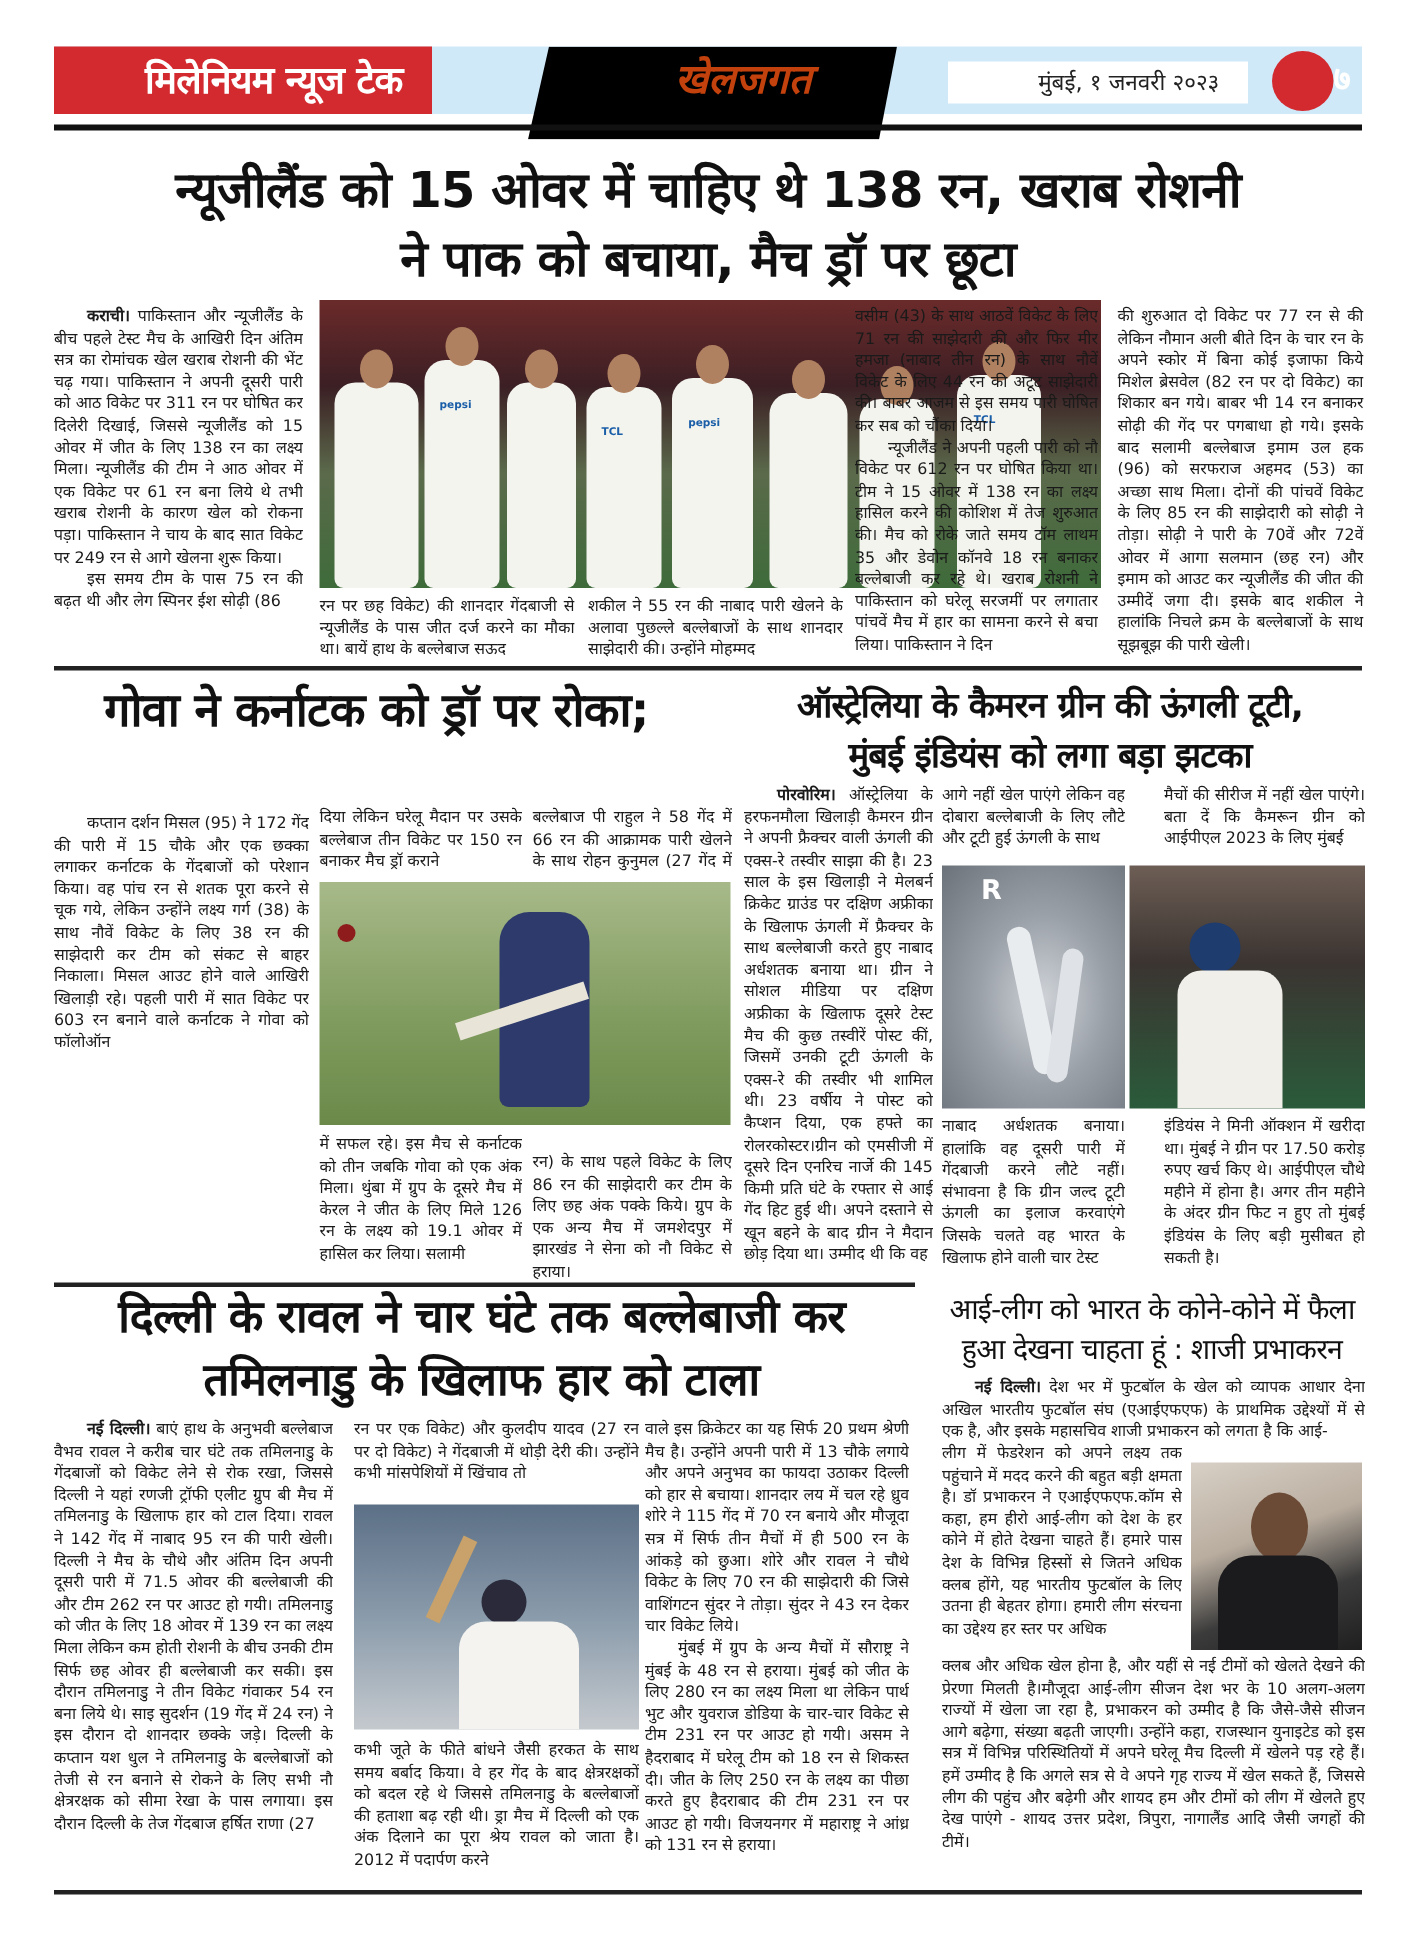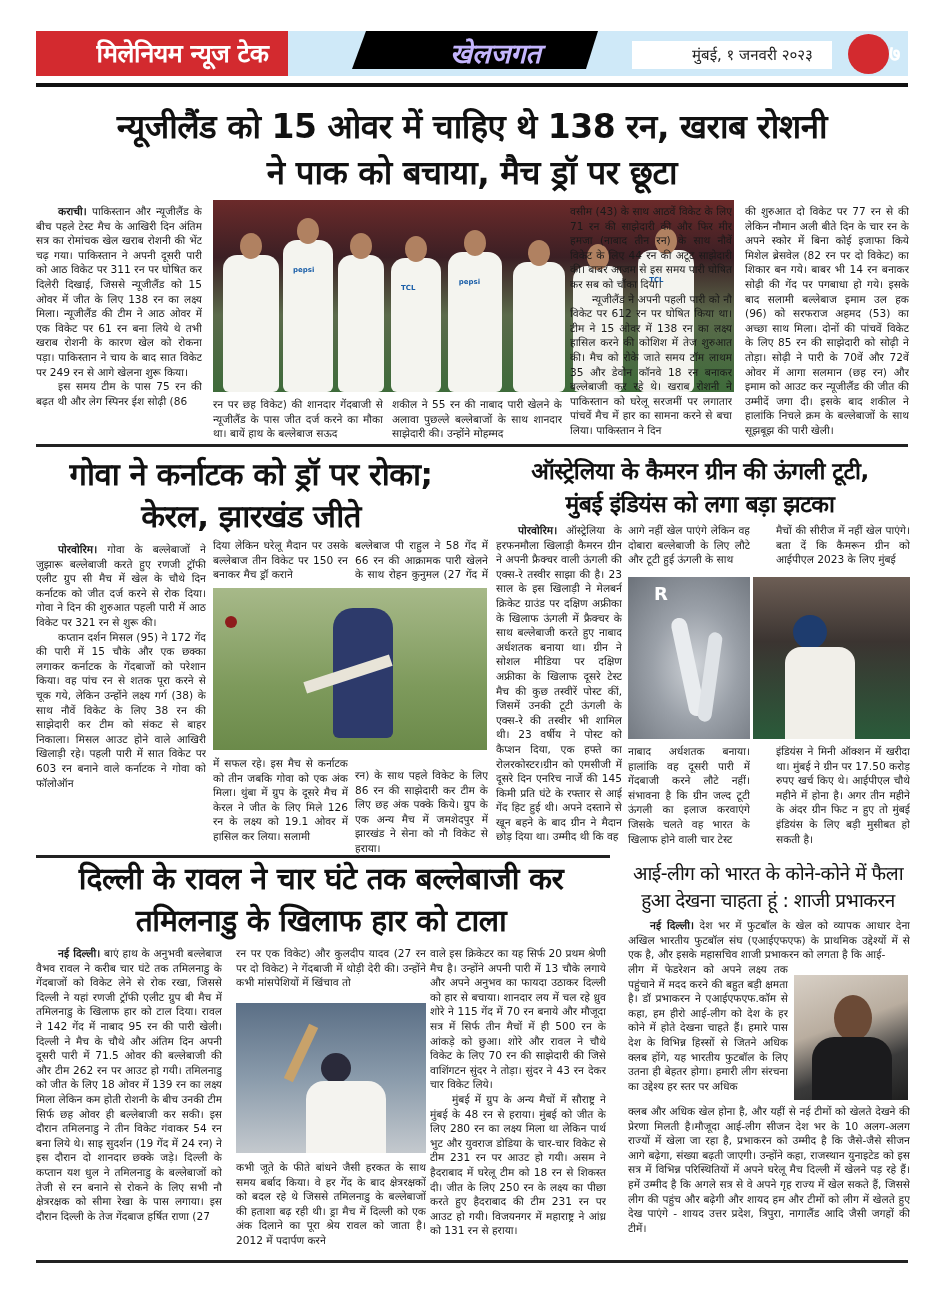--- a/index.html
+++ b/index.html
@@ -8,21 +8,21 @@
 
   .abs { position: absolute; padding-left: 41px; }
   .col { position: absolute; font-size: 10.6px; line-height: 14.6px; text-align: justify; color: #1a1a1a; overflow: hidden; }
   .col p { text-indent: 22px; }
   .col b { font-weight: bold; }
 
   
   .masthead { left: 36px; top: 31px; width: 872px; height: 45px; background: #cfe9f8; }
   .brand { left: 36px; top: 31px; width: 252px; height: 45px; background: #d32a2f; color: #fff;
            font-weight: bold; font-size: 25px; line-height: 45px; text-align: center; letter-spacing: -0.5px; }
-  .section { left: 352px; top: 31px; width: 246px; height: 38px; background: #000; color: #c4b5fd;
+  .section { left: 352px; top: 31px; width: 246px; height: 62px; background: #000; color: #c2410c;
              font-weight: bold; font-size: 27px; line-height: 45px; text-align: center;
              clip-path: polygon(14px 0, 100% 0, calc(100% - 12px) 100%, 0 100%); font-style: italic; }
   .datebox { left: 632px; top: 41px; width: 200px; height: 28px; background: #fff; font-size: 15px;
              line-height: 28px; text-align: center; color: #222; }
   .pageno { left: 848px; top: 34px; width: 40px; height: 40px; border-radius: 50%; background: #d32a2f;
             color: #fff; font-weight: bold; font-size: 22px; line-height: 40px; text-align: center; }
   .rule-top { left: 36px; top: 83px; width: 872px; height: 4px; background: #111; }
 
   .headline { position: absolute; font-weight: bold; text-align: center; color: #111; letter-spacing: -0.5px; }
   .h1 { left: 36px; top: 104px; width: 872px; font-size: 33px; line-height: 46px; }
@@ -109,24 +109,22 @@
 <div class="col" style="left:570px;top:204px;width:162px;height:240px;">
   <p style="text-indent:0">वसीम (43) के साथ आठवें विकेट के लिए 71 रन की साझेदारी की और फिर मीर हमजा (नाबाद तीन रन) के साथ नौवें विकेट के लिए 44 रन की अटूट साझेदारी की। बाबर आजम से इस समय पारी घोषित कर सब को चौंका दिया।</p>
   <p>न्यूजीलैंड ने अपनी पहली पारी को नौ विकेट पर 612 रन पर घोषित किया था। टीम ने 15 ओवर में 138 रन का लक्ष्य हासिल करने की कोशिश में तेज शुरुआत की। मैच को रोके जाते समय टॉम लाथम 35 और डेवोन कॉनवे 18 रन बनाकर बल्लेबाजी कर रहे थे। खराब रोशनी ने पाकिस्तान को घरेलू सरजमीं पर लगातार पांचवें मैच में हार का सामना करने से बचा लिया। पाकिस्तान ने दिन</p>
 </div>
 <div class="col" style="left:745px;top:204px;width:164px;height:240px;">
   <p style="text-indent:0">की शुरुआत दो विकेट पर 77 रन से की लेकिन नौमान अली बीते दिन के चार रन के अपने स्कोर में बिना कोई इजाफा किये मिशेल ब्रेसवेल (82 रन पर दो विकेट) का शिकार बन गये। बाबर भी 14 रन बनाकर सोढ़ी की गेंद पर पगबाधा हो गये। इसके बाद सलामी बल्लेबाज इमाम उल हक (96) को सरफराज अहमद (53) का अच्छा साथ मिला। दोनों की पांचवें विकेट के लिए 85 रन की साझेदारी को सोढ़ी ने तोड़ा। सोढ़ी ने पारी के 70वें और 72वें ओवर में आगा सलमान (छह रन) और इमाम को आउट कर न्यूजीलैंड की जीत की उम्मीदें जगा दी। इसके बाद शकील ने हालांकि निचले क्रम के बल्लेबाजों के साथ सूझबूझ की पारी खेली।</p>
 </div>
 
 <div class="headline h2">
   <div>गोवा ने कर्नाटक को ड्रॉ पर रोका;</div>
-  <div>केरल, झारखंड जीते</div>
 </div>
 <div class="col" style="left:36px;top:542px;width:170px;height:312px;">
-  <p><b>पोरवोरिम।</b><span> गोवा के बल्लेबाजों ने जुझारू बल्लेबाजी करते हुए रणजी ट्रॉफी एलीट ग्रुप सी मैच में खेल के चौथे दिन कर्नाटक को जीत दर्ज करने से रोक दिया। गोवा ने दिन की शुरुआत पहली पारी में आठ विकेट पर 321 रन से शुरू की।</span></p>
   <p>कप्तान दर्शन मिसल (95) ने 172 गेंद की पारी में 15 चौके और एक छक्का लगाकर कर्नाटक के गेंदबाजों को परेशान किया। वह पांच रन से शतक पूरा करने से चूक गये, लेकिन उन्होंने लक्ष्य गर्ग (38) के साथ नौवें विकेट के लिए 38 रन की साझेदारी कर टीम को संकट से बाहर निकाला। मिसल आउट होने वाले आखिरी खिलाड़ी रहे। पहली पारी में सात विकेट पर 603 रन बनाने वाले कर्नाटक ने गोवा को फॉलोऑन</p>
 </div>
 <div class="col" style="left:213px;top:538px;width:135px;height:46px;">
   <p style="text-indent:0">दिया लेकिन घरेलू मैदान पर उसके बल्लेबाज तीन विकेट पर 150 रन बनाकर मैच ड्रॉ कराने</p>
 </div>
 <div class="col" style="left:355px;top:538px;width:133px;height:46px;">
   <p style="text-indent:0">बल्लेबाज पी राहुल ने 58 गेंद में 66 रन की आक्रामक पारी खेलने के साथ रोहन कुनुमल (27 गेंद में 40</p>
 </div>
 <div class="photo ph-goa">
   <div style="position:absolute;left:12px;top:28px;width:12px;height:12px;border-radius:50%;background:#8e1c1c;"></div>

